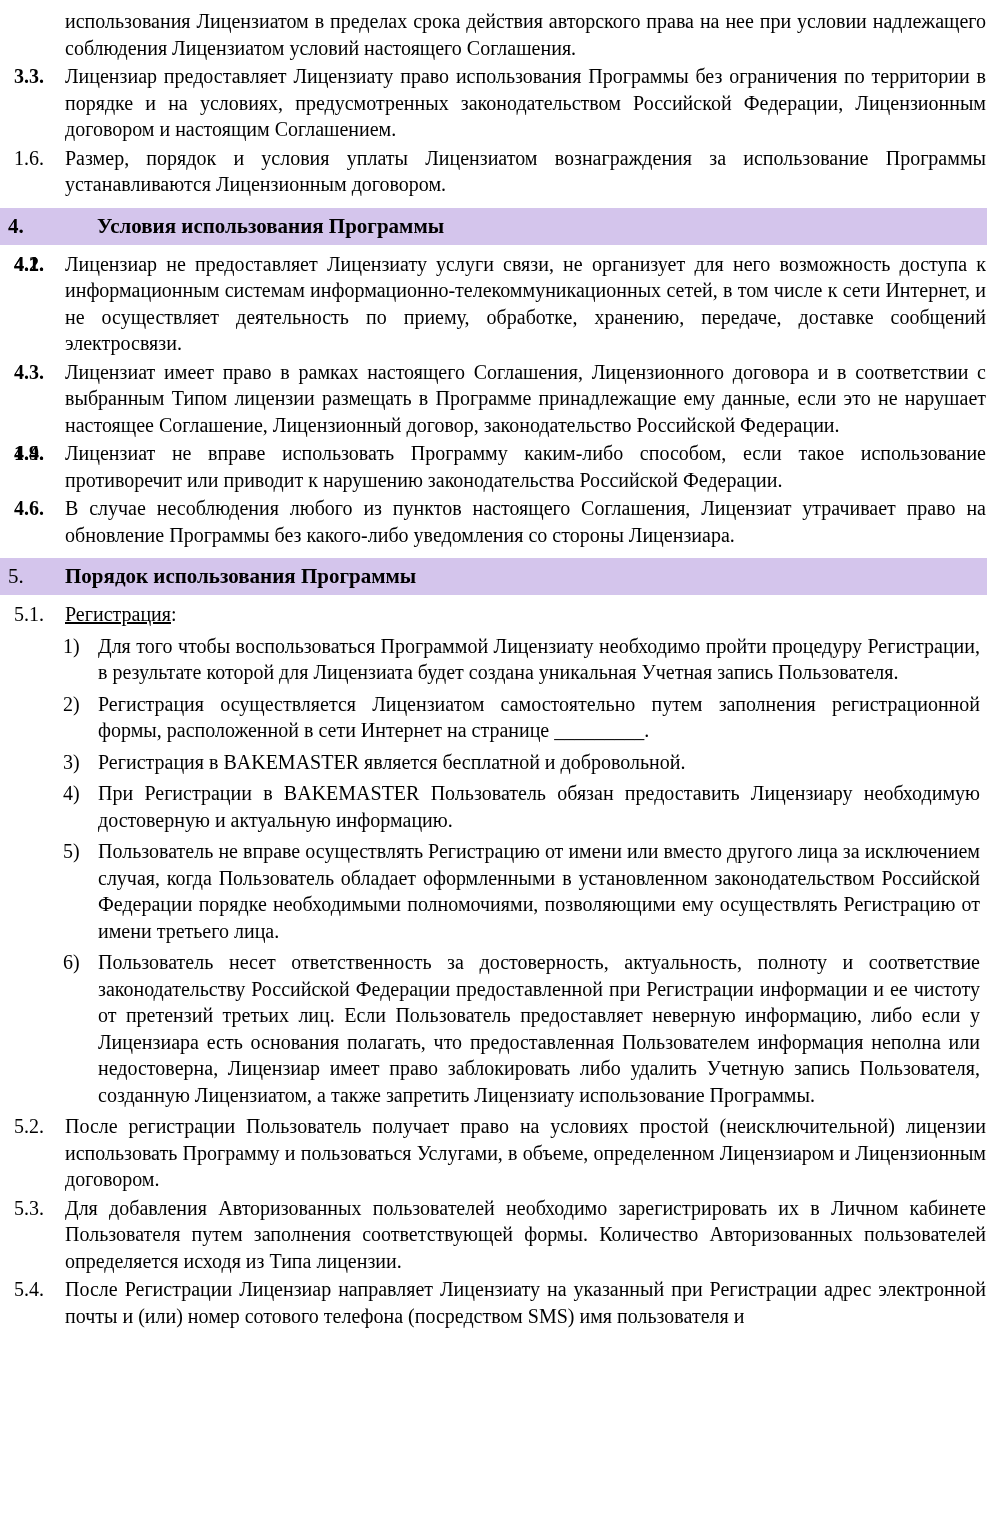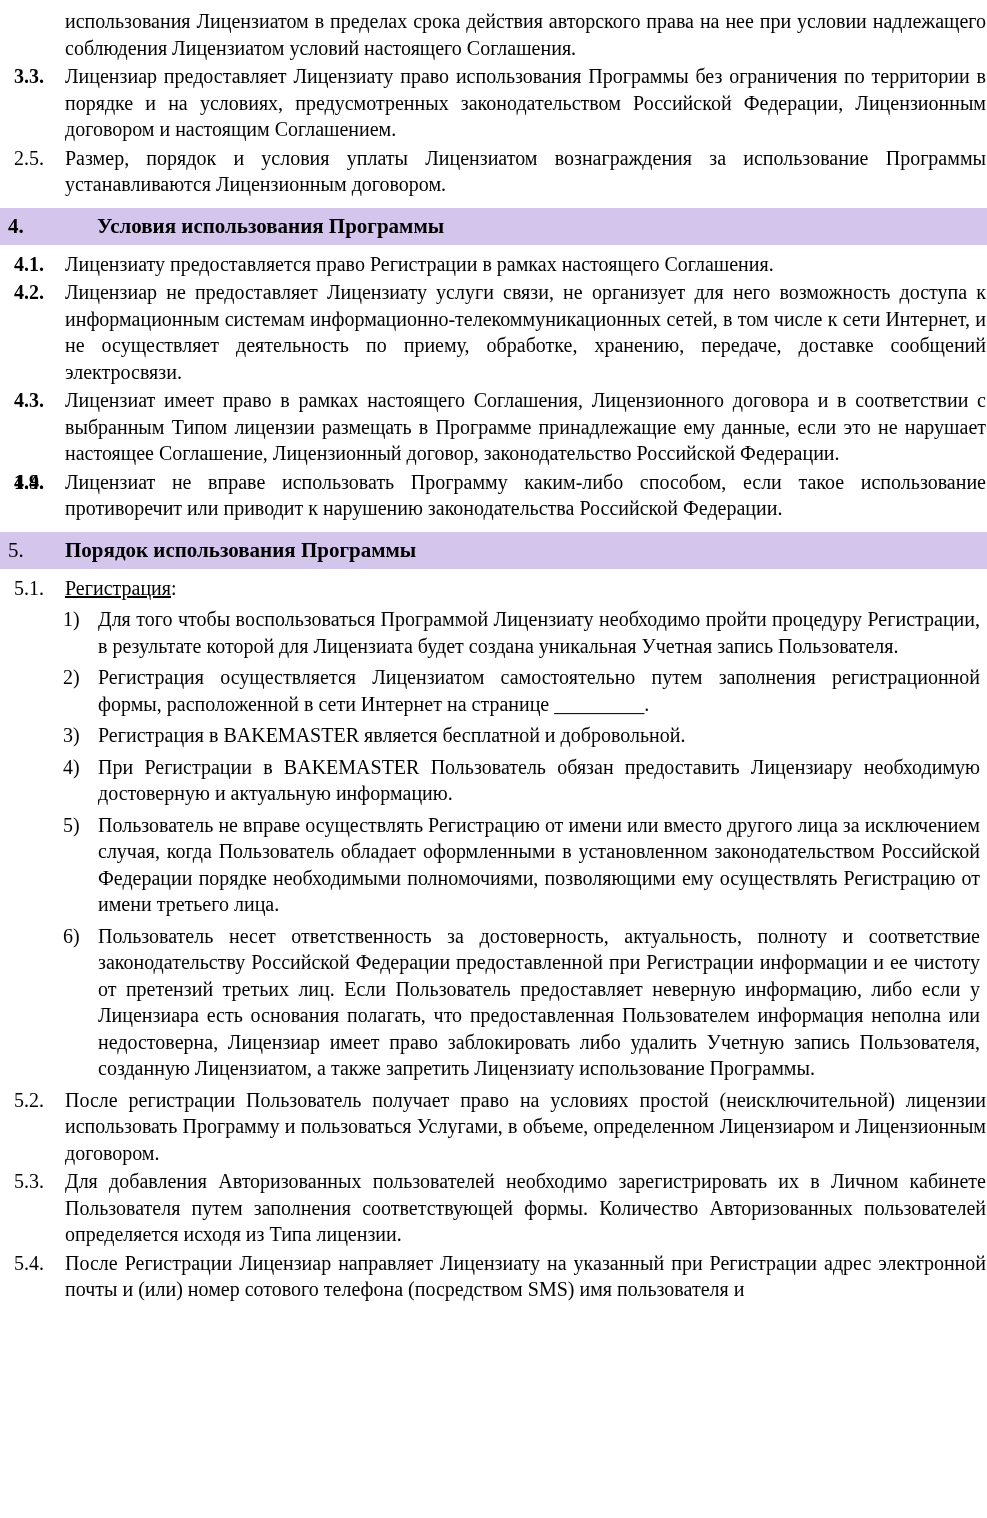--- a/index.html
+++ b/index.html
@@ -68,47 +68,50 @@
   <div class="para">
     <span class="ptext">использования Лицензиатом в пределах срока действия авторского права на нее при условии надлежащего соблюдения Лицензиатом условий настоящего Соглашения.</span>
   </div>
 
   <div class="para">
     <span class="num bold">3.3.</span>
     <span class="ptext">Лицензиар предоставляет Лицензиату право использования Программы без ограничения по территории в порядке и на условиях, предусмотренных законодательством Российской Федерации, Лицензионным договором и настоящим Соглашением.</span>
   </div>
 
   <div class="para">
-    <span class="num">2.5.</span>
+    <span class="num">1.6.</span>
     <span class="ptext">Размер, порядок и условия уплаты Лицензиатом вознаграждения за использование Программы устанавливаются Лицензионным договором.</span>
   </div>
 
   <div class="sec-header sec4">
     <span class="num">4.</span>
     <span class="title">Условия использования Программы</span>
   </div>
 
   <div class="para">
     <span class="num bold">4.1.</span>
-    <span class="ptext">Лицензиату предоставляется право Регистрации в рамках настоящего Соглашения.</span>
   </div>
   <div class="para">
     <span class="num bold">4.2.</span>
     <span class="ptext">Лицензиар не предоставляет Лицензиату услуги связи, не организует для него возможность доступа к информационным системам информационно-телекоммуникационных сетей, в том числе к сети Интернет, и не осуществляет деятельность по приему, обработке, хранению, передаче, доставке сообщений электросвязи.</span>
   </div>
   <div class="para">
     <span class="num bold">4.3.</span>
     <span class="ptext">Лицензиат имеет право в рамках настоящего Соглашения, Лицензионного договора и в соответствии с выбранным Типом лицензии размещать в Программе принадлежащие ему данные, если это не нарушает настоящее Соглашение, Лицензионный договор, законодательство Российской Федерации.</span>
   </div>
   <div class="para">
     <span class="num bold">4.4.</span>
   </div>
   <div class="para">
     <span class="num bold">1.9.</span>
     <span class="ptext">Лицензиат не вправе использовать Программу каким-либо способом, если такое использование противоречит или приводит к нарушению законодательства Российской Федерации.</span>
+  </div>
+  <div class="para">
+    <span class="num bold">4.6.</span>
+    <span class="ptext">В случае несоблюдения любого из пунктов настоящего Соглашения, Лицензиат утрачивает право на обновление Программы без какого-либо уведомления со стороны Лицензиара.</span>
   </div>
 
   <div class="sec-header sec5">
     <span class="num">5.</span>
     <span class="title">Порядок использования Программы</span>
   </div>
 
   <div class="para clause51">
     <span class="num">5.1.</span>
     <span class="ptext"><span class="underline">Регистрация</span><span>:</span></span>

